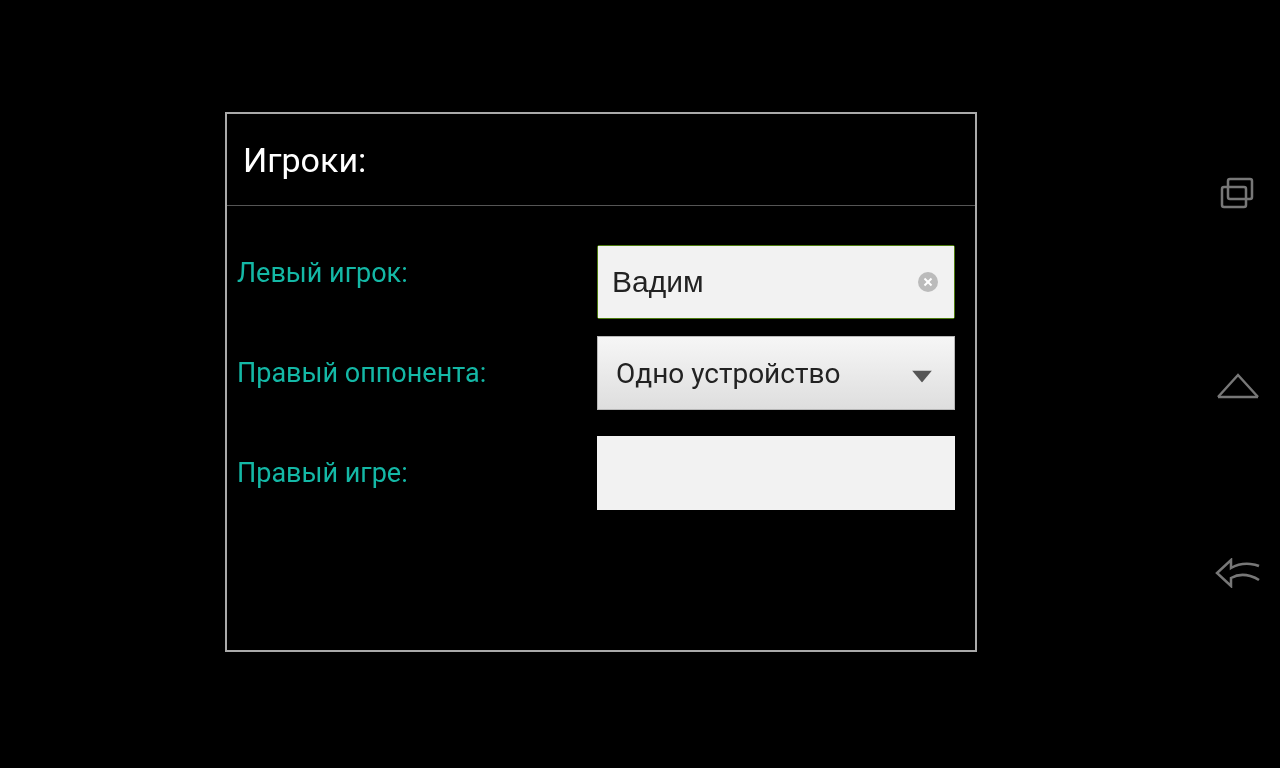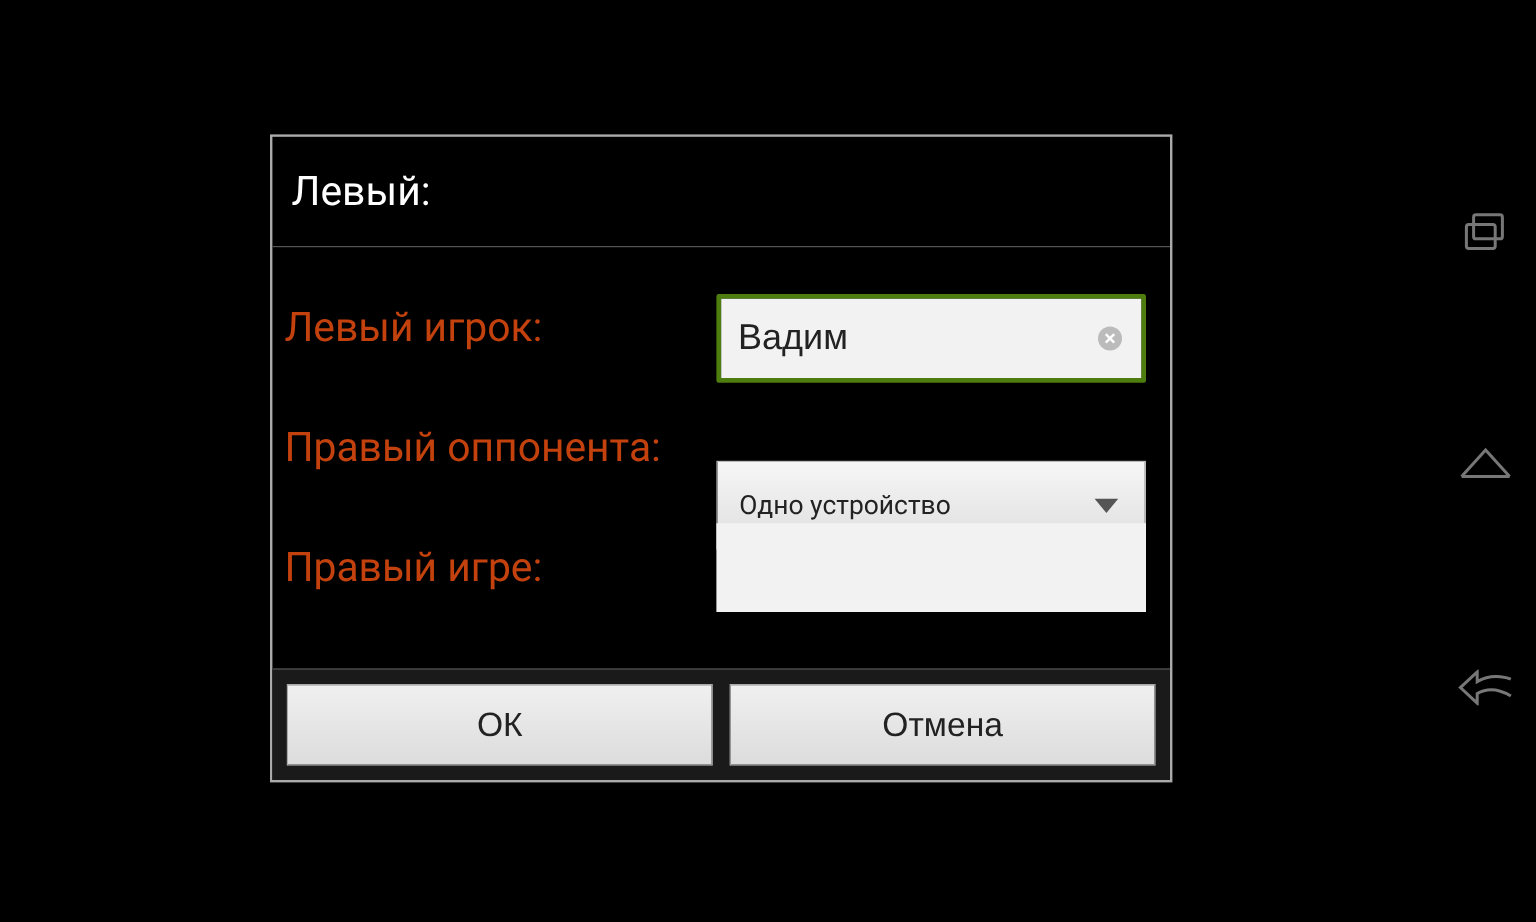--- a/index.html
+++ b/index.html
@@ -52,43 +52,43 @@
     display: flex;
     flex-direction: column;
     gap: 30px;
   }
   .form-row {
     display: flex;
     align-items: center;
     height: 70px;
   }
   .form-label {
-    color: #c2410c;
-    font-size: 34px;
+    color: #14b8a6;
+    font-size: 27px;
     font-weight: 400;
     width: 360px;
   }
   .form-control-wrap {
     flex: 1;
     height: 74px;
     position: relative;
   }
 
   .text-input {
     width: 100%;
     height: 100%;
     background: #f2f2f2;
     border: none;
     font-size: 30px;
     color: #222;
     padding: 0 46px 0 14px;
     outline: none;
   }
   .focused-wrap {
-    border: 4px solid #4d7c0f;
+    border: 1px solid #4d7c0f;
     border-radius: 2px;
     margin-top: 18px;
   }
   .focused-wrap .text-input { height: 100%; }
 
   .clear-btn {
     position: absolute;
     right: 14px;
     top: 50%;
     transform: translateY(-50%);
@@ -98,25 +98,24 @@
   .clear-btn svg { display: block; }
 
   .select-box {
     width: 100%;
     height: 74px;
     background: linear-gradient(#f6f6f6, #dedede);
     border: 1px solid #b8b8b8;
     display: flex;
     align-items: center;
     padding: 0 18px;
-    font-size: 22px;
+    font-size: 28px;
     color: #222;
     cursor: pointer;
     position: relative;
-    margin-top: 48px;
   }
   .select-caret {
     position: absolute;
     right: 22px;
     top: 50%;
     transform: translateY(-50%);
   }
 
   .dialog-actions {
     display: flex;
@@ -166,21 +165,21 @@
   <div class="bg-menu">
     <div class="bg-item" style="left:380px; top:142px;">Начать игру</div>
     <div class="bg-item" style="left:400px; top:232px;">Статистика</div>
     <div class="bg-item" style="left:420px; top:330px;">Настройки</div>
     <div class="bg-item" style="left:478px; top:420px;">Помощь</div>
     <div class="bg-item" style="left:460px; top:510px;">Об игре</div>
   </div>
 
   <div class="dialog">
     <div class="dialog-title-row">
-      <span class="dialog-title">Левый:</span>
+      <span class="dialog-title">Игроки:</span>
     </div>
 
     <div class="dialog-body">
 
       <div class="form-row">
         <span class="form-label">Левый игрок:</span>
         <div class="form-control-wrap focused-wrap">
           <input class="text-input" type="text" value="Вадим" style="">
           <span class="clear-btn">
             <svg width="24" height="24" viewBox="0 0 24 24">
@@ -208,24 +207,20 @@
 
       <div class="form-row">
         <span class="form-label">Правый игре:</span>
         <div class="form-control-wrap">
           <input class="text-input" type="text" value="" style="">
         </div>
       </div>
 
     </div>
 
-    <div class="dialog-actions">
-      <button class="dlg-btn">ОК</button>
-      <button class="dlg-btn">Отмена</button>
-    </div>
   </div>
 
   <div class="navbar">
     <div class="nav-icon">
       <svg width="40" height="36" viewBox="0 0 40 36">
         <rect x="10" y="2" width="24" height="20" rx="2"></rect>
         <rect x="4" y="10" width="24" height="20" rx="2"></rect>
       </svg>
     </div>
     <div class="nav-icon">

